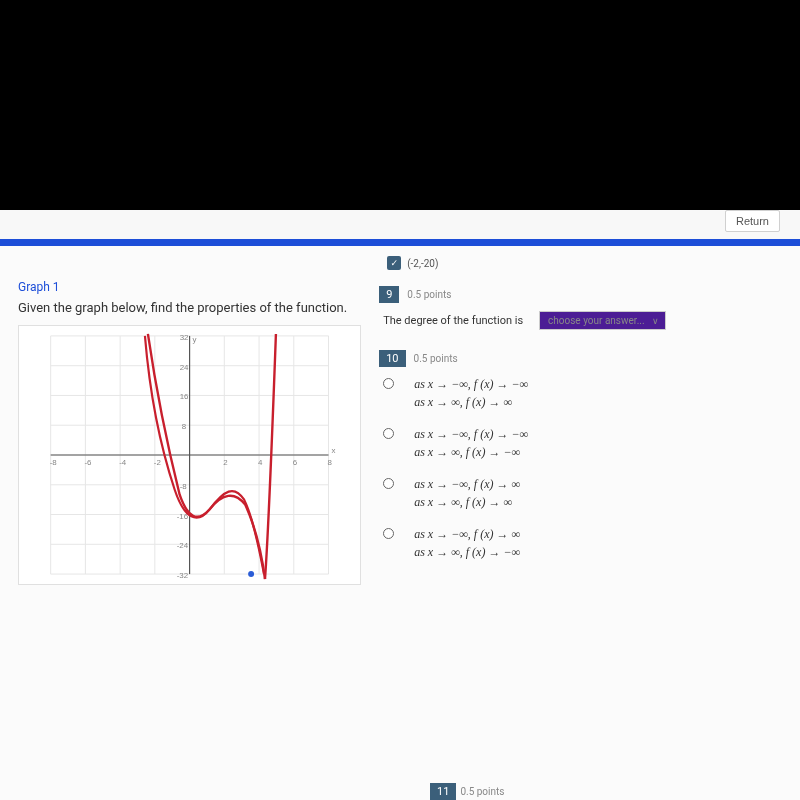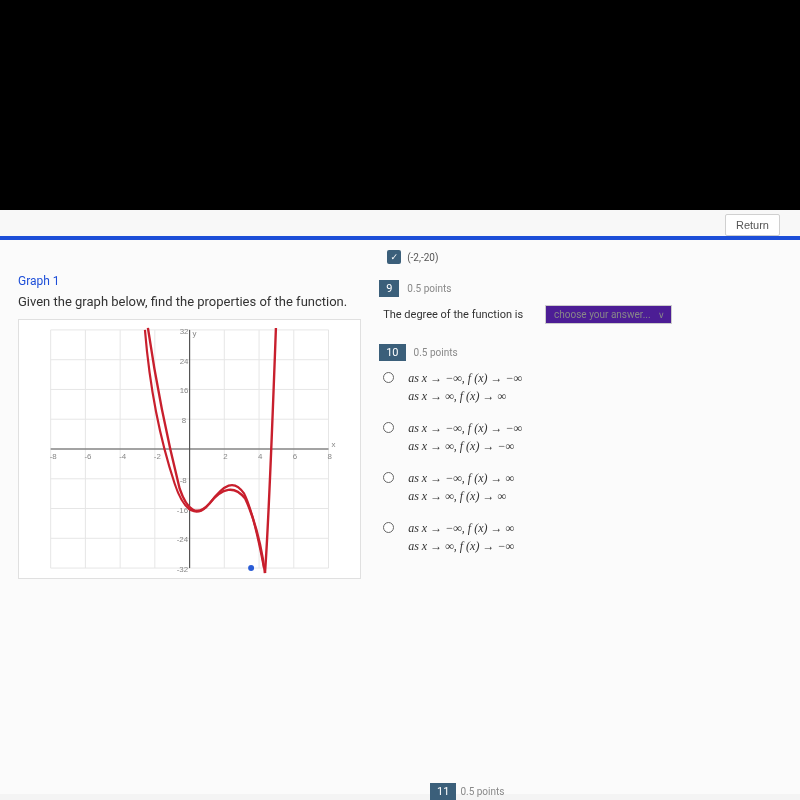--- a/index.html
+++ b/index.html
@@ -12,26 +12,26 @@
     position: relative;
   }
   .black-top { height: 210px; background: #000; }
   .browser-area {
     background: #f4f4f4;
     height: 590px;
     position: relative;
     padding: 0;
   }
   .top-bar {
-    height: 30px;
+    height: 36px;
     background: #f8f8f8;
-    border-bottom: 4px solid #1d4ed8;
+    border-bottom: 7px solid #1d4ed8;
     display: flex;
     justify-content: flex-end;
-    align-items: flex-end;
+    align-items: flex-start;
     padding-right: 20px;
   }
   .return-btn {
     border: 1px solid #d0d0d0;
     background: #fff;
     padding: 4px 10px;
     font-size: 11px;
     color: #555;
     border-radius: 2px;
     cursor: pointer;
@@ -73,36 +73,36 @@
   .graph-svg { width: 100%; height: 100%; display: block; }
   .q-block { margin-bottom: 20px; }
   .q-header { display: flex; align-items: center; gap: 8px; margin-bottom: 8px; font-size: 10px; color: #888; }
   .q-num {
     background: #3b5f7a;
     color: #fff;
     font-size: 11px;
     padding: 2px 7px;
     display: inline-block;
   }
-  .q-stem { font-size: 11px; color: #333; margin-bottom: 8px; margin-left: 4px; display: flex; align-items: center; flex-wrap: wrap; gap: 22px; }
+  .q-stem { font-size: 11px; color: #333; margin-bottom: 8px; margin-left: 4px; display: flex; align-items: center; flex-wrap: wrap; gap: 16px; }
   .dropdown {
     border: 1px solid #ccc;
     background: #4c1d95;
     font-size: 10px;
     color: #888;
     padding: 3px 20px 3px 8px;
     position: relative;
     display: inline-flex; align-items: center;
   }
   .dropdown::after {
     content: '∨';
     position: absolute; right: 6px; font-size: 9px; color: #888;
   }
   .q-choices { margin-left: 4px; }
-  .choice-row { display: flex; align-items: flex-start; gap: 14px; margin-bottom: 14px; }
+  .choice-row { display: flex; align-items: flex-start; gap: 20px; margin-bottom: 14px; }
   .radio {
     width: 11px; height: 11px; border: 1.5px solid #666; border-radius: 50%; flex-shrink: 0; margin-top: 3px; background: #fff;
   }
   .choice-text { font-size: 12px; font-style: italic; color: #333; line-height: 1.5; font-family: Georgia, 'Times New Roman', serif; }
   .axis-label { font-size: 8px; fill: #888; font-family: Arial; }
   .bottom-q {
     position: absolute;
     bottom: 0;
     left: 55%;
     transform: translateX(-10px);

